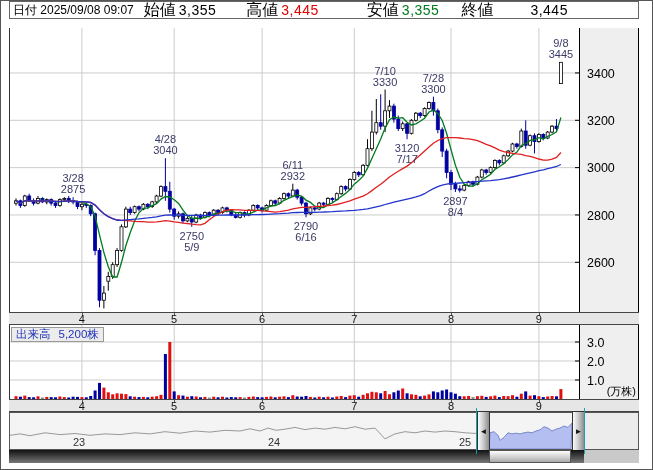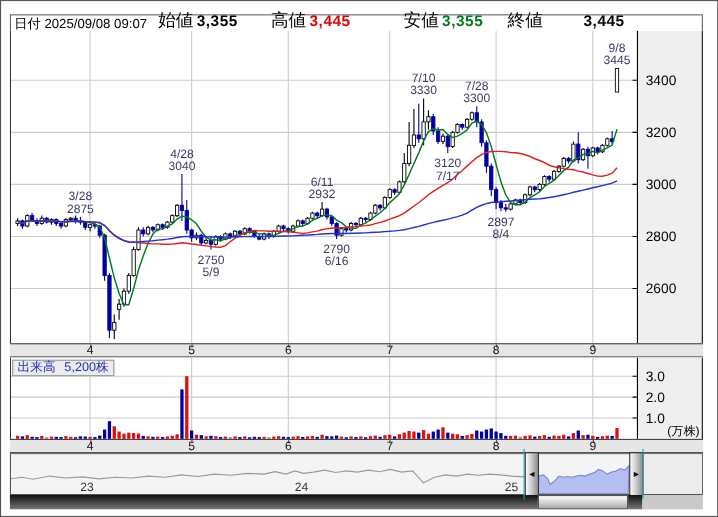--- a/index.html
+++ b/index.html
@@ -1,22 +1,22 @@
 <!DOCTYPE html>
 <html><head>
 <meta charset="utf-8">
 <style>
   html,body{margin:0;padding:0;background:#fff;font-family:"Liberation Sans","DejaVu Sans",sans-serif;}
   .widget{position:relative;width:651px;height:468px;background:#fff;border:1px solid #555;overflow:hidden;}
-  .header{position:absolute;left:8px;top:12px;width:628px;height:16px;border:1px solid #666;
-          display:flex;align-items:flex-end;font-size:12px;color:#000;white-space:nowrap;background:#fff;}
+  .header{position:absolute;left:8px;top:0;width:628px;height:16px;border:1px solid #666;
+          display:flex;align-items:center;font-size:12px;color:#000;white-space:nowrap;background:#fff;}
   .header .h-date{margin-left:3px;}
   .header .pair{display:inline-flex;align-items:baseline;}
   .header .pair .lbl{font-size:16px;}
-  .header .pair b{font-size:14px;font-weight:bold;margin-left:3px;letter-spacing:0.5px;}
+  .header .pair b{font-size:14px;font-weight:normal;margin-left:3px;letter-spacing:0.5px;}
   .m-open{margin-left:10px;} .m-high{margin-left:30px;} .m-low{margin-left:48px;} .m-close{margin-left:22px;gap:34px;}
   .main-chart{position:absolute;left:8px;top:27px;width:630px;height:284px;background:#fff;}
   .vol-chart{position:absolute;left:8px;top:324px;width:630px;height:74px;background:#fff;}
   .strip{position:absolute;left:8px;width:630px;height:13px;background:#e6e6e6;
          border-top:1px solid #444;border-bottom:1px solid #444;box-sizing:border-box;}
   #strip1{top:311px;} #strip2{top:398px;}
   .strip span{position:absolute;top:0;width:20px;margin-left:-10px;text-align:center;
               font-size:11px;line-height:12px;color:#111;}
   .strip i{position:absolute;top:0;width:1px;height:3px;background:#555;}
   .ma-box{position:absolute;left:2px;top:244px;width:110px;background:rgba(232,232,232,0.95);

